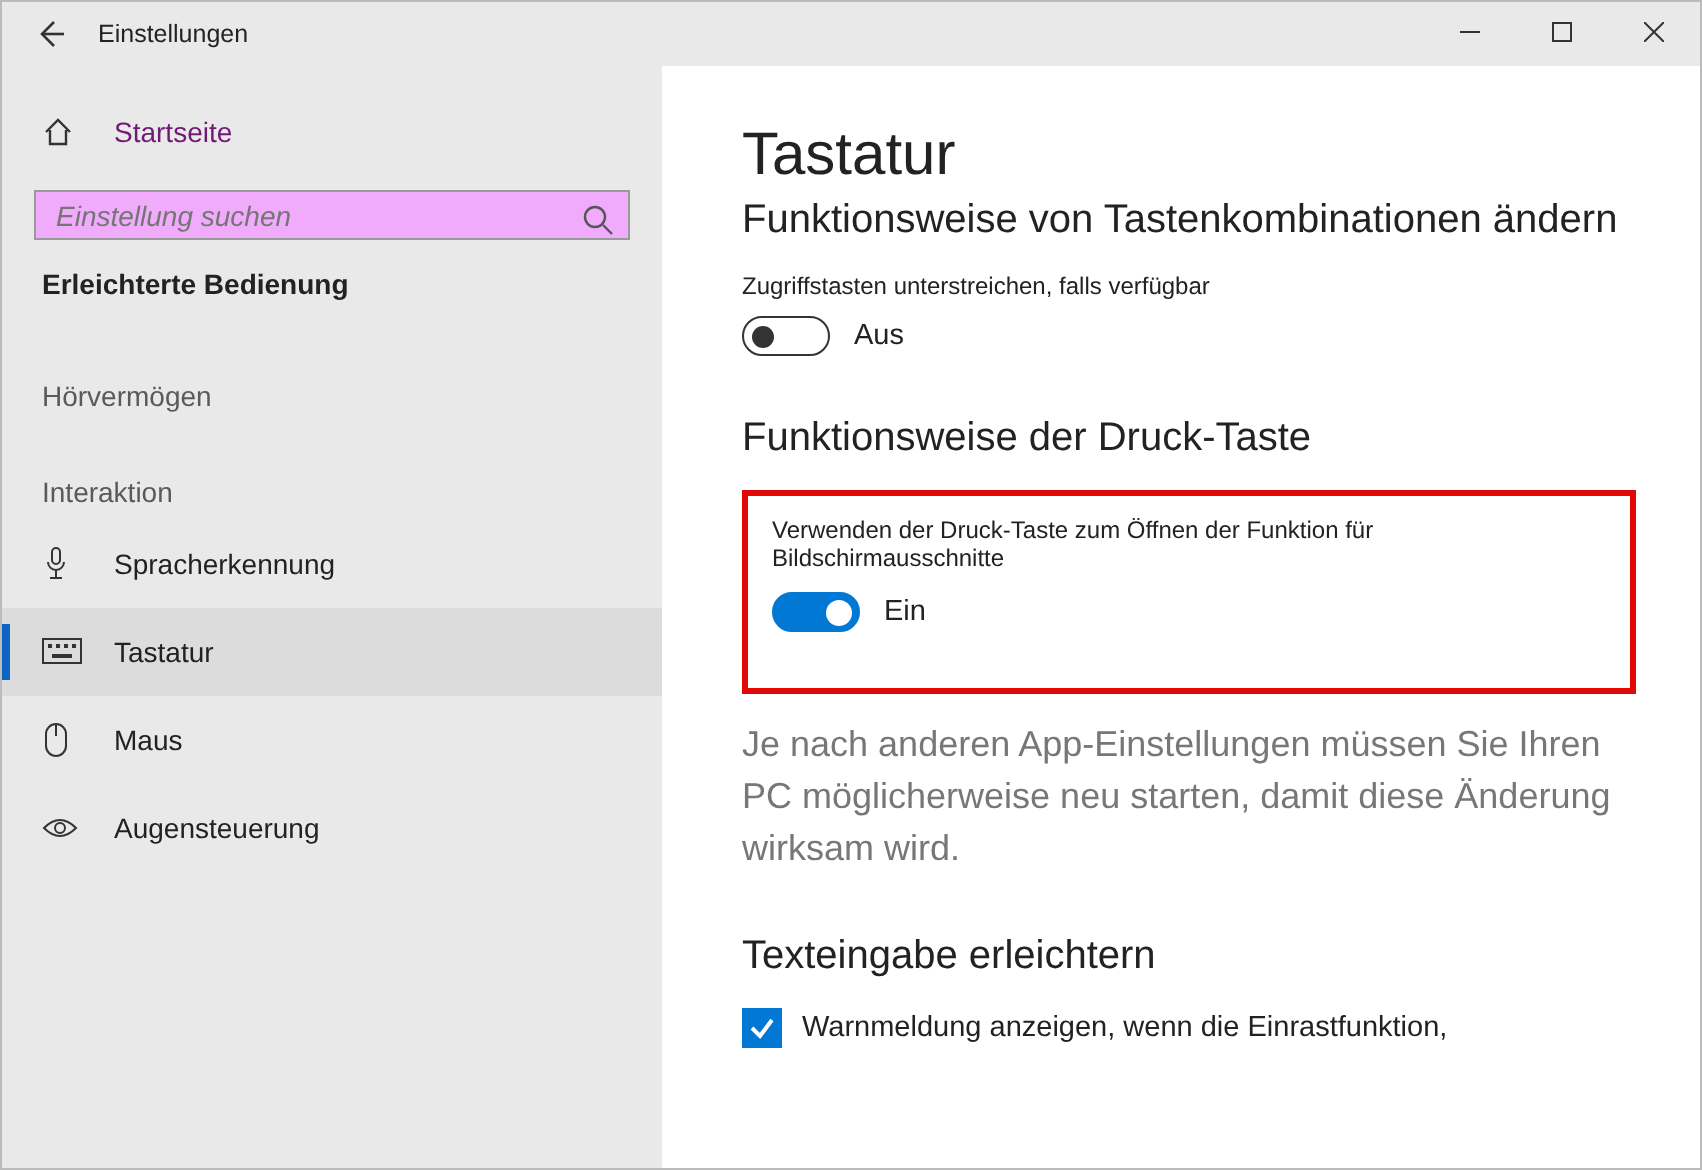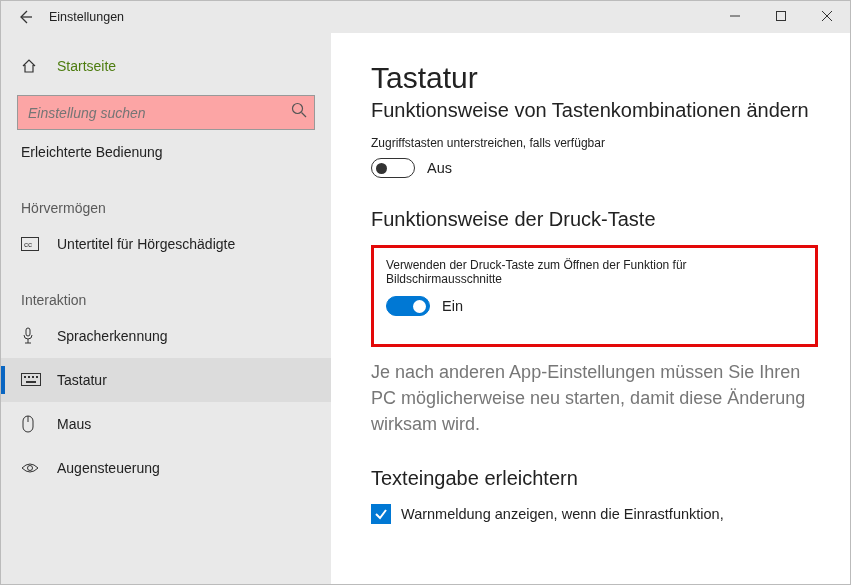--- a/index.html
+++ b/index.html
@@ -5,26 +5,26 @@
   * { box-sizing: border-box; margin: 0; padding: 0; }
   html, body { width: 851px; height: 585px; font-family: "Segoe UI", Arial, sans-serif; background: #fff; overflow: hidden; }
   .window { width: 851px; height: 585px; display: flex; flex-direction: column; border: 1px solid #bbb; }
   .titlebar { height: 32px; display: flex; align-items: center; background: #e9e9e9; position: relative; }
   .titlebar .back { width: 48px; height: 30px; display:flex; align-items:center; justify-content:center; color:#333; }
   .titlebar .title { font-size: 12.5px; color:#222; margin-left: 0px; }
   .titlebar .win-controls { position:absolute; right:0; top:0; height:30px; display:flex; }
   .titlebar .win-controls div { width:46px; height:30px; display:flex; align-items:center; justify-content:center; color:#333; }
   .body { flex:1; display:flex; overflow:hidden; }
   .sidebar { width: 330px; background: #e9e9e9; padding: 14px 0 0 0; display:flex; flex-direction:column; }
-  .home-row { display:flex; align-items:center; height:38px; padding-left:20px; color:#4d7c0f; font-size:14px; cursor:default; }
+  .home-row { display:flex; align-items:center; height:38px; padding-left:20px; color:#701a75; font-size:14px; cursor:default; }
   .home-row .icon { width:20px; margin-right:16px; display:flex; align-items:center; }
   .search-wrap { margin: 10px 16px 14px 16px; position:relative; }
-  .search { width:100%; height:35px; border:1px solid #999; background:#fca5a5; padding:0 30px 0 10px; font-size:14px; color:#555; font-style: italic; outline:none; }
+  .search { width:100%; height:25px; border:1px solid #999; background:#f0abfc; padding:0 30px 0 10px; font-size:14px; color:#555; font-style: italic; outline:none; }
   .search-icon { position:absolute; right:8px; top:7px; color:#555; }
-  .section { padding-left:20px; font-size:14px; color:#222; font-weight:400; margin-bottom:14px; }
+  .section { padding-left:20px; font-size:14px; color:#222; font-weight:700; margin-bottom:14px; }
   .group-label { padding-left:20px; font-size:14px; color:#5a5a5a; margin-top:26px; margin-bottom:6px; }
   .nav-item { display:flex; align-items:center; height:44px; padding-left:20px; font-size:14px; color:#222; cursor:default; position:relative; }
   .nav-item .icon { width:20px; margin-right:16px; display:flex; align-items:center; color:#333; }
   .nav-item.selected::before { content:""; position:absolute; left:0; top:8px; bottom:8px; width:4px; background:#0a66c2; }
   .nav-item.selected { background:#dcdcdc; }
   .content { flex:1; padding: 28px 32px 0 40px; overflow:hidden; position:relative; }
   .h1 { font-size:30px; font-weight:400; color:#222; margin-bottom:4px; }
   .sub { font-size:14px; color:#777; margin-bottom:34px; }
   .h2 { font-size:20px; font-weight:400; color:#222; margin-bottom:14px; }
   .opt-label { font-size:12px; color:#222; margin-bottom:8px; }
@@ -87,29 +87,20 @@
         <span class="search-icon">
           <svg width="16" height="16" viewBox="0 0 16 16">
               <circle cx="6.5" cy="6.5" r="5" stroke="#555" fill="none" stroke-width="1.2"></circle>
               <path d="M10.5 10.5 L15 15" stroke="#555" stroke-width="1.2"></path>
             </svg>
         </span>
       </div>
       <div class="section">Erleichterte Bedienung</div>
 
       <div class="group-label">Hörvermögen</div>
-      <div class="nav-item">
-        <span class="icon">
-          <svg width="18" height="14" viewBox="0 0 18 14">
-              <rect x="0.5" y="0.5" width="17" height="13" stroke="#333" fill="none"></rect>
-              <text x="3" y="10" font-size="8" fill="#333" font-family="Arial">cc</text>
-            </svg>
-        </span>
-        <span>Untertitel für Hörgeschädigte</span>
-      </div>
 
       <div class="group-label">Interaktion</div>
       <div class="nav-item">
         <span class="icon">
           <svg width="14" height="18" viewBox="0 0 14 18">
               <rect x="5" y="1" width="4" height="8" rx="2" stroke="#333" fill="none"></rect>
               <path d="M3 8 a4 4 0 0 0 8 0 M7 12 V16 M4 16 H10" stroke="#333" fill="none"></path>
             </svg>
         </span>
         <span>Spracherkennung</span>

